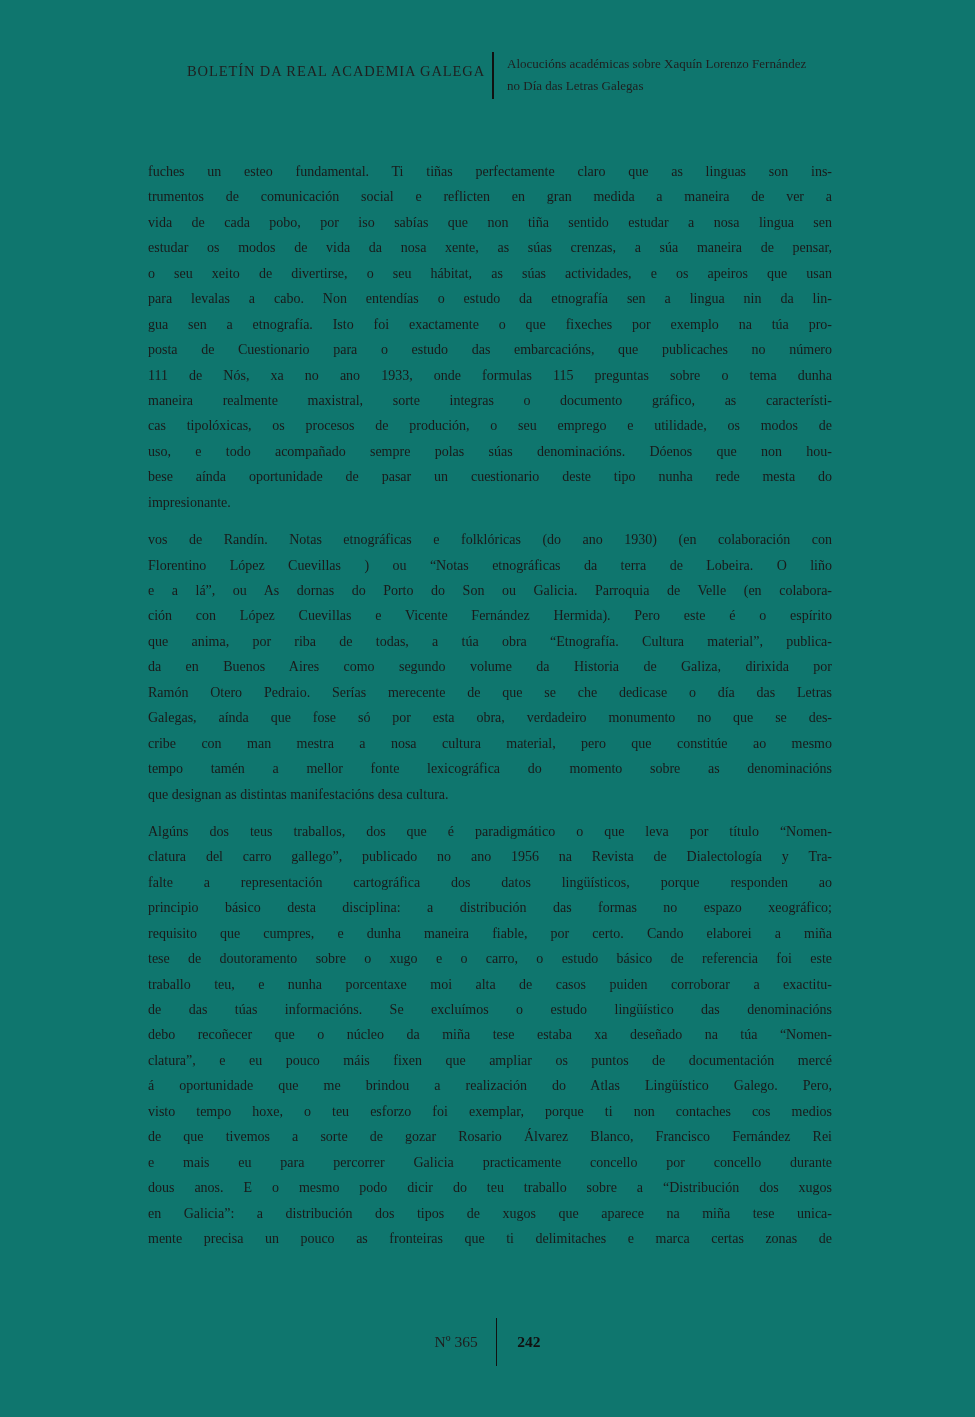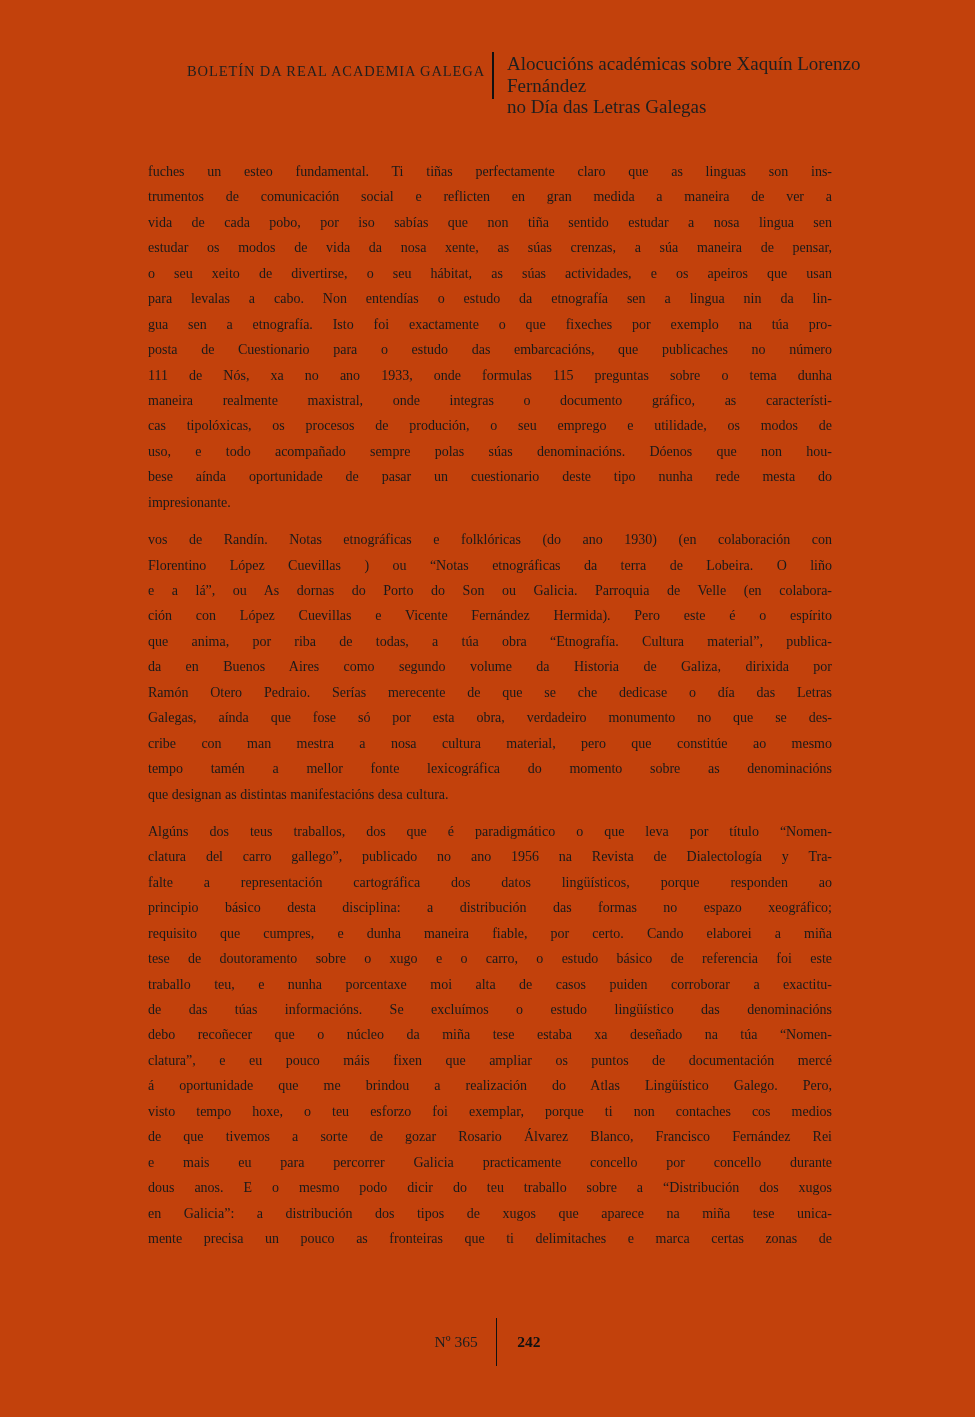--- a/index.html
+++ b/index.html
@@ -1,20 +1,20 @@
 <!DOCTYPE html>
 <html><head>
 <meta charset="utf-8">
 <style>
   html, body { margin: 0; padding: 0; background: #ffffff; }
   .page {
     position: relative;
     width: 975px;
     height: 1417px;
-    background: #c2410c;
+    background: #0f766e;
     font-family: "Liberation Serif", "DejaVu Serif", serif;
     color: #1a1a1a;
     overflow: hidden;
   }
   
   .journal-title {
     position: absolute;
     left: 187px;
     top: 63px;
     font-size: 14.5px;
@@ -28,21 +28,21 @@
     top: 52px;
     width: 1.6px;
     height: 47px;
     background: #111111;
   }
   .article-title {
     position: absolute;
     left: 507px;
     top: 53px;
     width: 360px;
-    font-size: 19px;
+    font-size: 13px;
     line-height: 21.5px;
     color: #1f1f1f;
   }
   
   .body-text {
     position: absolute;
     left: 148px;
     top: 159px;
     width: 684px;
     font-size: 14px;
@@ -97,21 +97,21 @@
       <div class="paragraph">
         <div class="text-line"><span>fuches un esteo fundamental. Ti tiñas perfectamente claro que as linguas son ins-</span></div>
         <div class="text-line"><span>trumentos de comunicación social e reflicten en gran medida a maneira de ver a</span></div>
         <div class="text-line"><span>vida de cada pobo, por iso sabías que non tiña sentido estudar a nosa lingua sen</span></div>
         <div class="text-line"><span>estudar os modos de vida da nosa xente, as súas crenzas, a súa maneira de pensar,</span></div>
         <div class="text-line"><span>o seu xeito de divertirse, o seu hábitat, as súas actividades, e os apeiros que usan</span></div>
         <div class="text-line"><span>para levalas a cabo. Non entendías o estudo da etnografía sen a lingua nin da lin-</span></div>
         <div class="text-line"><span>gua sen a etnografía. Isto foi exactamente o que fixeches por exemplo na túa pro-</span></div>
         <div class="text-line"><span>posta de </span><span class="italic">Cuestionario para o estudo das embarcacións</span><span>, que publicaches no número</span></div>
         <div class="text-line"><span>111 de </span><span class="italic">Nós</span><span>, xa no ano 1933, onde formulas 115 preguntas sobre o tema dunha</span></div>
-        <div class="text-line"><span>maneira realmente maxistral, onde integras o documento gráfico, as característi-</span></div>
+        <div class="text-line"><span>maneira realmente maxistral, sorte integras o documento gráfico, as característi-</span></div>
         <div class="text-line"><span>cas tipolóxicas, os procesos de produción, o seu emprego e utilidade, os modos de</span></div>
         <div class="text-line"><span>uso, e todo acompañado sempre polas súas denominacións. Dóenos que non hou-</span></div>
         <div class="text-line"><span>bese aínda oportunidade de pasar un cuestionario deste tipo nunha rede mesta do</span></div>
         <div class="text-line last"><span>impresionante.</span></div>
       </div>
       <div class="paragraph">
         <div class="text-line"><span class="italic">vos de Randín. Notas etnográficas e folklóricas</span><span> (do ano 1930) (en colaboración con</span></div>
         <div class="text-line"><span>Florentino López Cuevillas ) ou “Notas etnográficas da terra de Lobeira. O liño</span></div>
         <div class="text-line"><span>e a lá”, ou </span><span class="italic">As dornas do Porto do Son</span><span> ou </span><span class="italic">Galicia. Parroquia de Velle</span><span> (en colabora-</span></div>
         <div class="text-line"><span>ción con López Cuevillas e Vicente Fernández Hermida). Pero este é o espírito</span></div>

